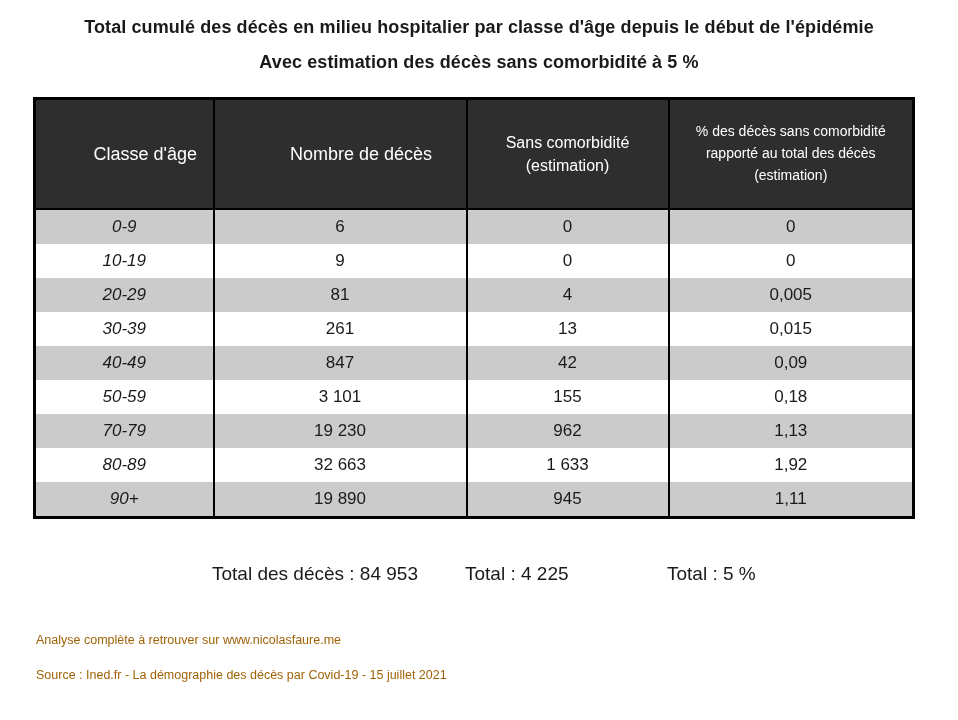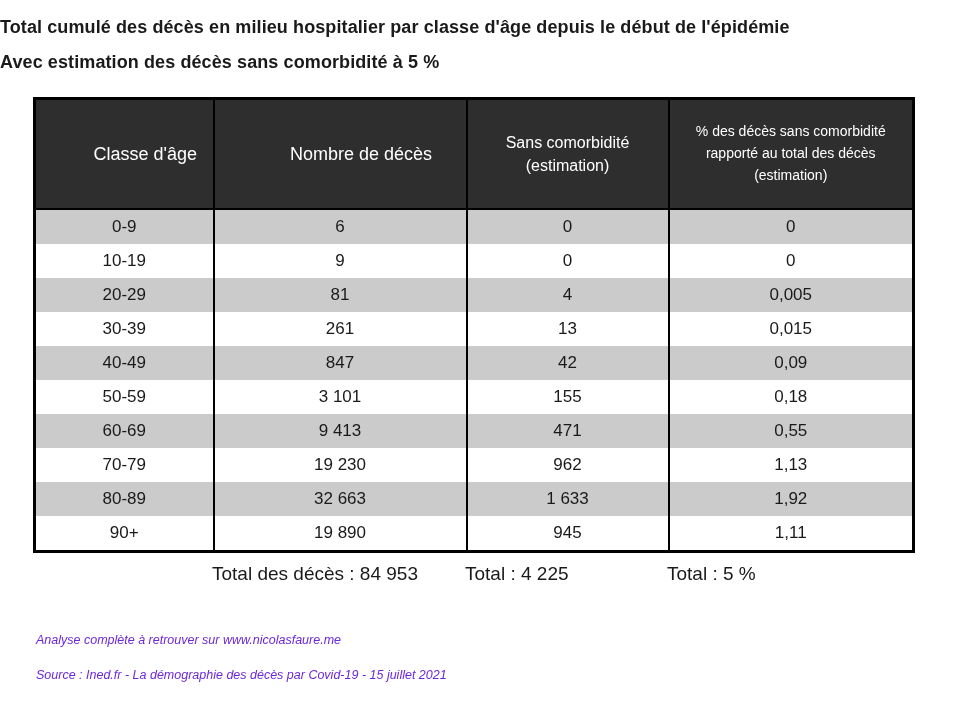--- a/index.html
+++ b/index.html
@@ -4,21 +4,21 @@
 <style>
   html,body { margin:0; padding:0; }
   body {
     width:958px; height:720px;
     background:#ffffff;
     font-family:"Liberation Sans", sans-serif;
     color:#1a1a1a;
     position:relative;
     overflow:hidden;
   }
-  .title-wrap { padding-top:17px; }
+  .title-wrap { text-align:center; padding-top:17px; }
   .title-line { font-size:18px; font-weight:bold; letter-spacing:0.1px; }
   .title-line + .title-line { margin-top:14px; }
 
   table.data-table {
     position:absolute; left:33px; top:97px;
     width:879px; table-layout:fixed;
     border-collapse:collapse;
     border:3px solid var(--border, #000);
   }
   .data-table thead th {
@@ -38,37 +38,37 @@
   .data-table th.h-med   { font-size:16px; }
   .data-table th.h-small { font-size:14px; line-height:1.55; }
   .data-table tbody td {
     height:32px;
     text-align:center;
     vertical-align:middle;
     font-size:17px;
     white-space:nowrap;
     border-left:2px solid var(--border, #000);
   }
-  .data-table tbody td:first-child { border-left:none; }
+  .data-table tbody td:first-child { border-left:none;font-style:italic; }
   .data-table tbody tr:nth-child(odd) td { background:var(--stripe, #cbcbcb); }
 
   .totals-row {
     position:absolute; left:33px; top:563px;
     width:879px; display:flex;
     font-size:19px;
   }
   .totals-spacer { width:179px; }
   .totals-cell { white-space:nowrap; }
   .totals-cell.c2 { width:253px; }
   .totals-cell.c3 { width:202px; }
   .totals-cell.c4 { width:245px; }
 
   .footer {
     position:absolute; left:36px; top:633px;
-    font-size:12.5px; color:#6d28d9;font-style:italic;
+    font-size:12.5px; color:#a16207;
   }
   .footer-line1 { margin-bottom:21px; }
   .footer-line2 { margin-bottom:9px; }
 </style>
 </head>
 <body>
 
 <div class="title-wrap">
   <div class="title-line">Total cumulé des décès en milieu hospitalier par classe d'âge depuis le début de l'épidémie</div>
   <div class="title-line">Avec estimation des décès sans comorbidité à 5 %</div>
@@ -120,26 +120,20 @@
         <td>42</td>
         <td>0,09</td>
       </tr>
       <tr>
         <td>50-59</td>
         <td>3 101</td>
         <td>155</td>
         <td>0,18</td>
       </tr>
       <tr>
-        <td>60-69</td>
-        <td>9 413</td>
-        <td>471</td>
-        <td>0,55</td>
-      </tr>
-      <tr>
         <td>70-79</td>
         <td>19 230</td>
         <td>962</td>
         <td>1,13</td>
       </tr>
       <tr>
         <td>80-89</td>
         <td>32 663</td>
         <td>1 633</td>
         <td>1,92</td>

